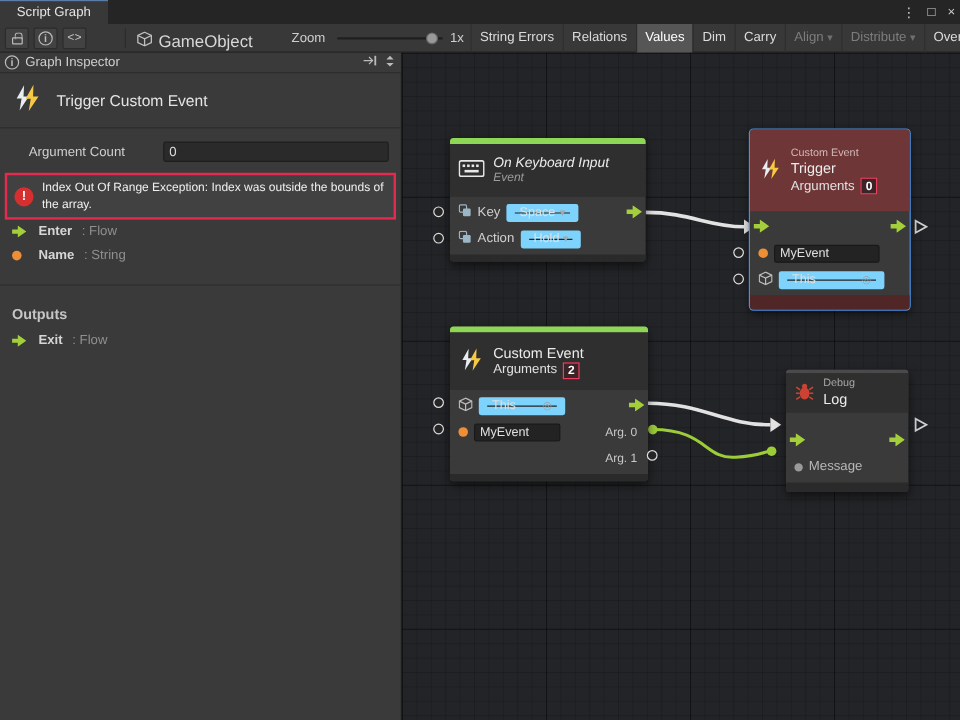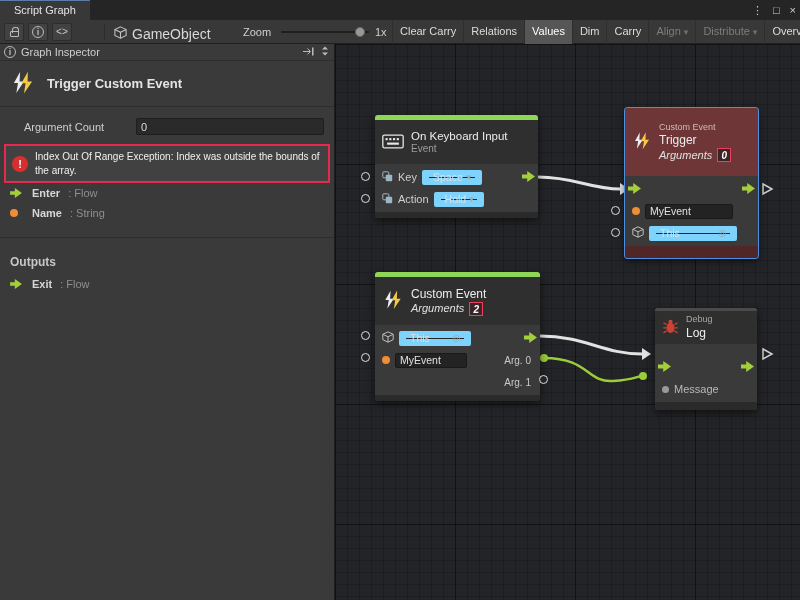--- a/index.html
+++ b/index.html
@@ -43,21 +43,21 @@
   .tb-btn.disabled .caret { color:#6f6f6f; }
 
   
   .inspector { position:absolute; left:0; top:44px; width:335px; height:556px; background:#3a3a3a;
     border-right:1px solid #1e1e1e; }
   .insp-header { height:17px; display:flex; align-items:center; gap:5px; padding:0 4px;
     border-bottom:1px solid #2d2d2d; background:#3a3a3a; }
   .insp-header .hd-title { flex:1; color:#cfcfcf; font-size:11px; }
   .insp-title { height:46px; display:flex; align-items:center; gap:11px; padding:0 10px;
     border-bottom:1px solid #2d2d2d; }
-  .insp-title .t { font-size:13px; color:#e4e4e4;font-weight:bold; }
+  .insp-title .t { font-size:13px; color:#e4e4e4; }
   .insp-field { margin:11px 10px 4px 24px; display:flex; align-items:center; }
   .insp-field label { width:112px; color:#cfcfcf; }
   .insp-field input { flex:1; height:17px; background:#2a2a2a; border:1px solid #1e1e1e; border-radius:2px;
     color:#dcdcdc; font-size:11px; padding:0 4px; font-family:inherit; }
   .insp-error { margin:9px 4px 0 4px; border:2px solid #e8294f; background:#414141; padding:4px 6px;
     display:flex; align-items:center; gap:7px; }
   .err-ic { flex:none; width:16px; height:16px; border-radius:50%; background:#d5302f; color:#fff;
     font-weight:bold; font-size:11px; line-height:16px; text-align:center; }
   .insp-error .msg { font-size:10px; color:#f0f0f0; line-height:1.35; }
   .insp-section { margin:17px 10px 5px 10px; font-size:12px; color:#c6c6c6; font-weight:bold; }
@@ -80,39 +80,39 @@
   .wires { position:absolute; left:0; top:0; pointer-events:none; }
 
   .node { position:absolute; border-radius:3px; box-shadow:0 3px 8px rgba(0,0,0,.55); background:#3a3a3a; }
   .node.selected { box-shadow:0 0 0 1px #4c8fe0, 0 3px 8px rgba(0,0,0,.55); }
   .strip { height:5px; border-radius:3px 3px 0 0; background:#8ed655; }
   .nhead { background:#2f2f2f; display:flex; align-items:center; gap:7px; padding:0 7px; }
   .nhead .col { display:flex; flex-direction:column; justify-content:center; }
   .ntitle { font-size:11.5px; color:#ececec; line-height:1.25; }
   .nsub { font-size:10px; color:#9c9c9c; line-height:1.25; }
   .ncat { font-size:9px; color:#d5b9b9; line-height:1.3; }
-  .nargs { font-size:11px; color:#e0e0e0; display:flex; align-items:center; line-height:1.2;font-style:italic; }
+  .nargs { font-size:11px; color:#e0e0e0; display:flex; align-items:center; line-height:1.2; }
   .badge { display:inline-block; min-width:14px; height:14px; line-height:13px; text-align:center;
     border:1px solid #f03e5e; background:#3a2427; color:#fff; font-size:10px; font-weight:bold;
     margin-left:5px; padding:0 2px; }
   .nbody { padding:2px 0; }
   .nrow { position:relative; height:22px; display:flex; align-items:center; gap:5px; padding:0 7px; }
   .nfoot { height:6px; background:#2a2a2a; border-radius:0 0 3px 3px; }
   .nlabel { color:#cfcfcf; font-size:11px; }
   .dd { background:#232323; border:7px solid #7dd3fc; border-radius:2px; height:15px; display:flex;
     align-items:center; justify-content:space-between; padding:0 4px; color:#e0e0e0; font-size:10.5px; }
   .tfield { background:#232323; border:1px solid #191919; border-radius:2px; height:15px; line-height:13px;
     padding:0 4px; color:#e0e0e0; font-size:10.5px; }
   .fl-r { position:absolute; right:3px; top:5px; }
   .fl-l { position:absolute; left:3px; top:5px; }
   .r-label { position:absolute; right:9px; font-size:10px; color:#c9c9c9; }
   .picker { color:#9e9e9e; font-size:9px; margin-left:4px; }
 
   .kb-node { left:40px; top:71px; width:163px; }
-  .kb-node .nhead { height:44px; }
+  .kb-node .nhead { height:44px;font-style:italic; }
   .trig-node { left:290px; top:64px; width:133px; }
   .trig-node .nhead { height:68px; background:#6e3636; border-radius:3px 3px 0 0; }
   .trig-node .nfoot { height:12px; background:#512626; }
   .args-node { left:40px; top:228px; width:165px; }
   .args-node .nhead { height:48px; }
   .dbg-node { left:320px; top:264px; width:102px; }
   .dbg-node .nhead { height:36px; border-radius:3px 3px 0 0; border-top:3px solid #4a4a4a; }
   .dbg-node .nbody { padding-top:12px; }
   .dbg-node .nfoot { height:8px; }
 
@@ -156,21 +156,21 @@
           </svg>
       </span>
       <span>GameObject</span>
     </div>
     <span class="tb-zoomlbl">Zoom</span>
     <div class="tb-slider">
       <div class="tb-knob"></div>
     </div>
     <span class="tb-zoomval">1x</span>
     <div class="tb-btns">
-      <div class="tb-btn"><span>Clear Carry</span></div>
+      <div class="tb-btn"><span>String Errors</span></div>
       <div class="tb-btn"><span>Relations</span></div>
       <div class="tb-btn active"><span>Values</span></div>
       <div class="tb-btn"><span>Dim</span></div>
       <div class="tb-btn"><span>Carry</span></div>
       <div class="tb-btn disabled">
         <span>Align</span><span class="caret">▾</span>
       </div>
       <div class="tb-btn disabled">
         <span>Distribute</span><span class="caret">▾</span>
       </div>

